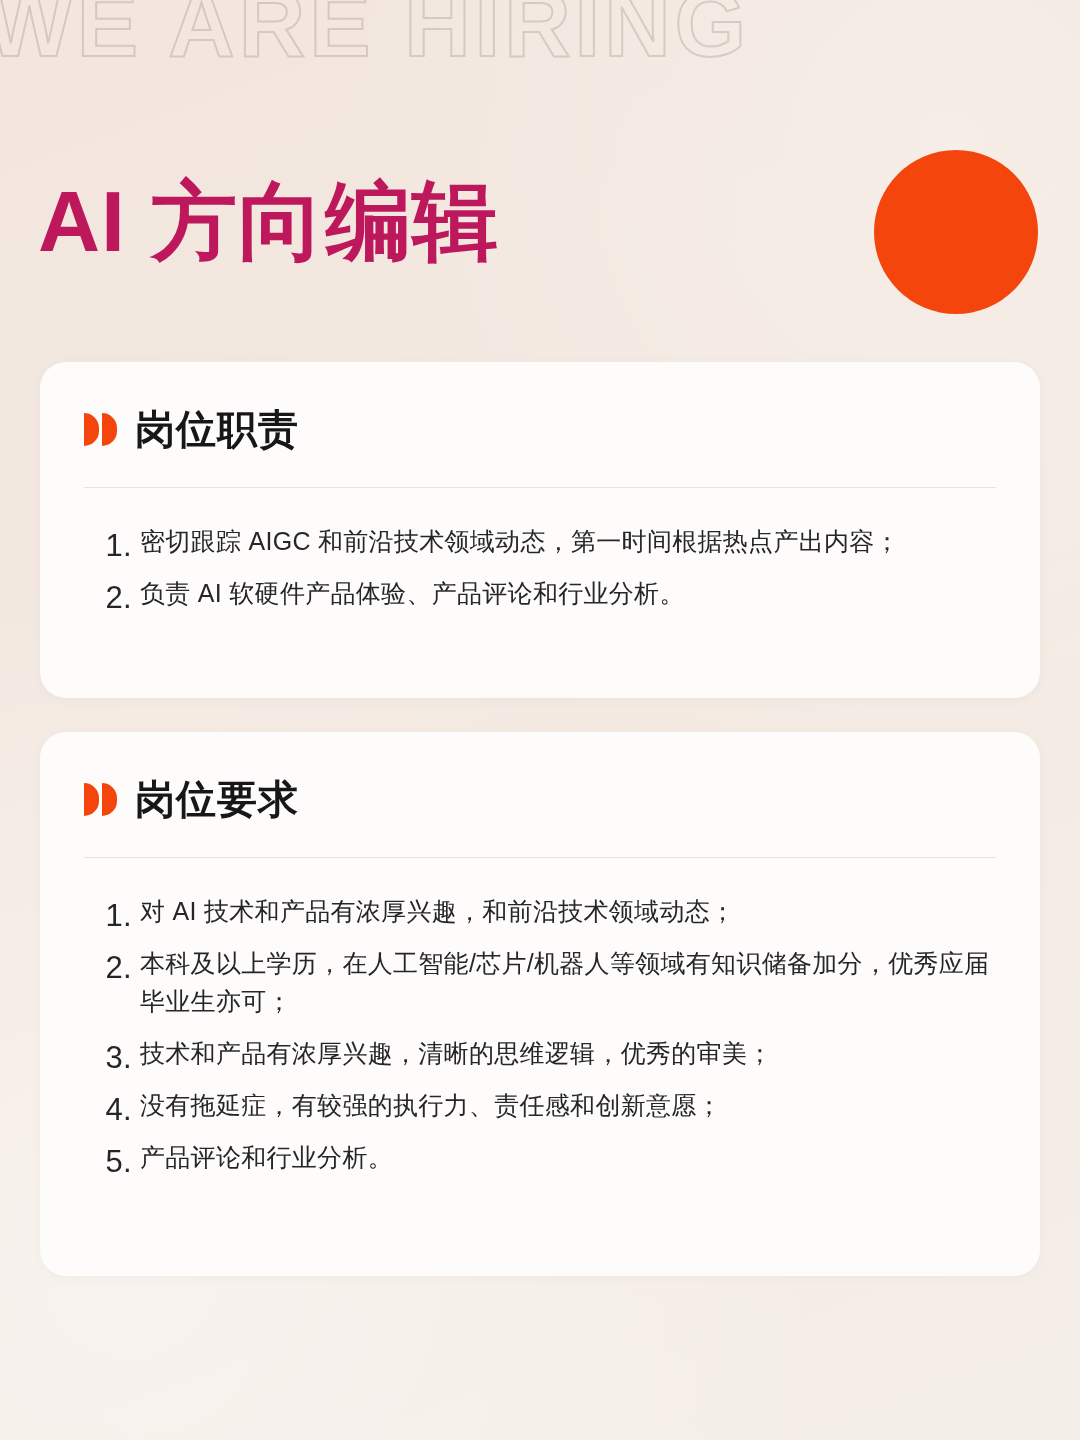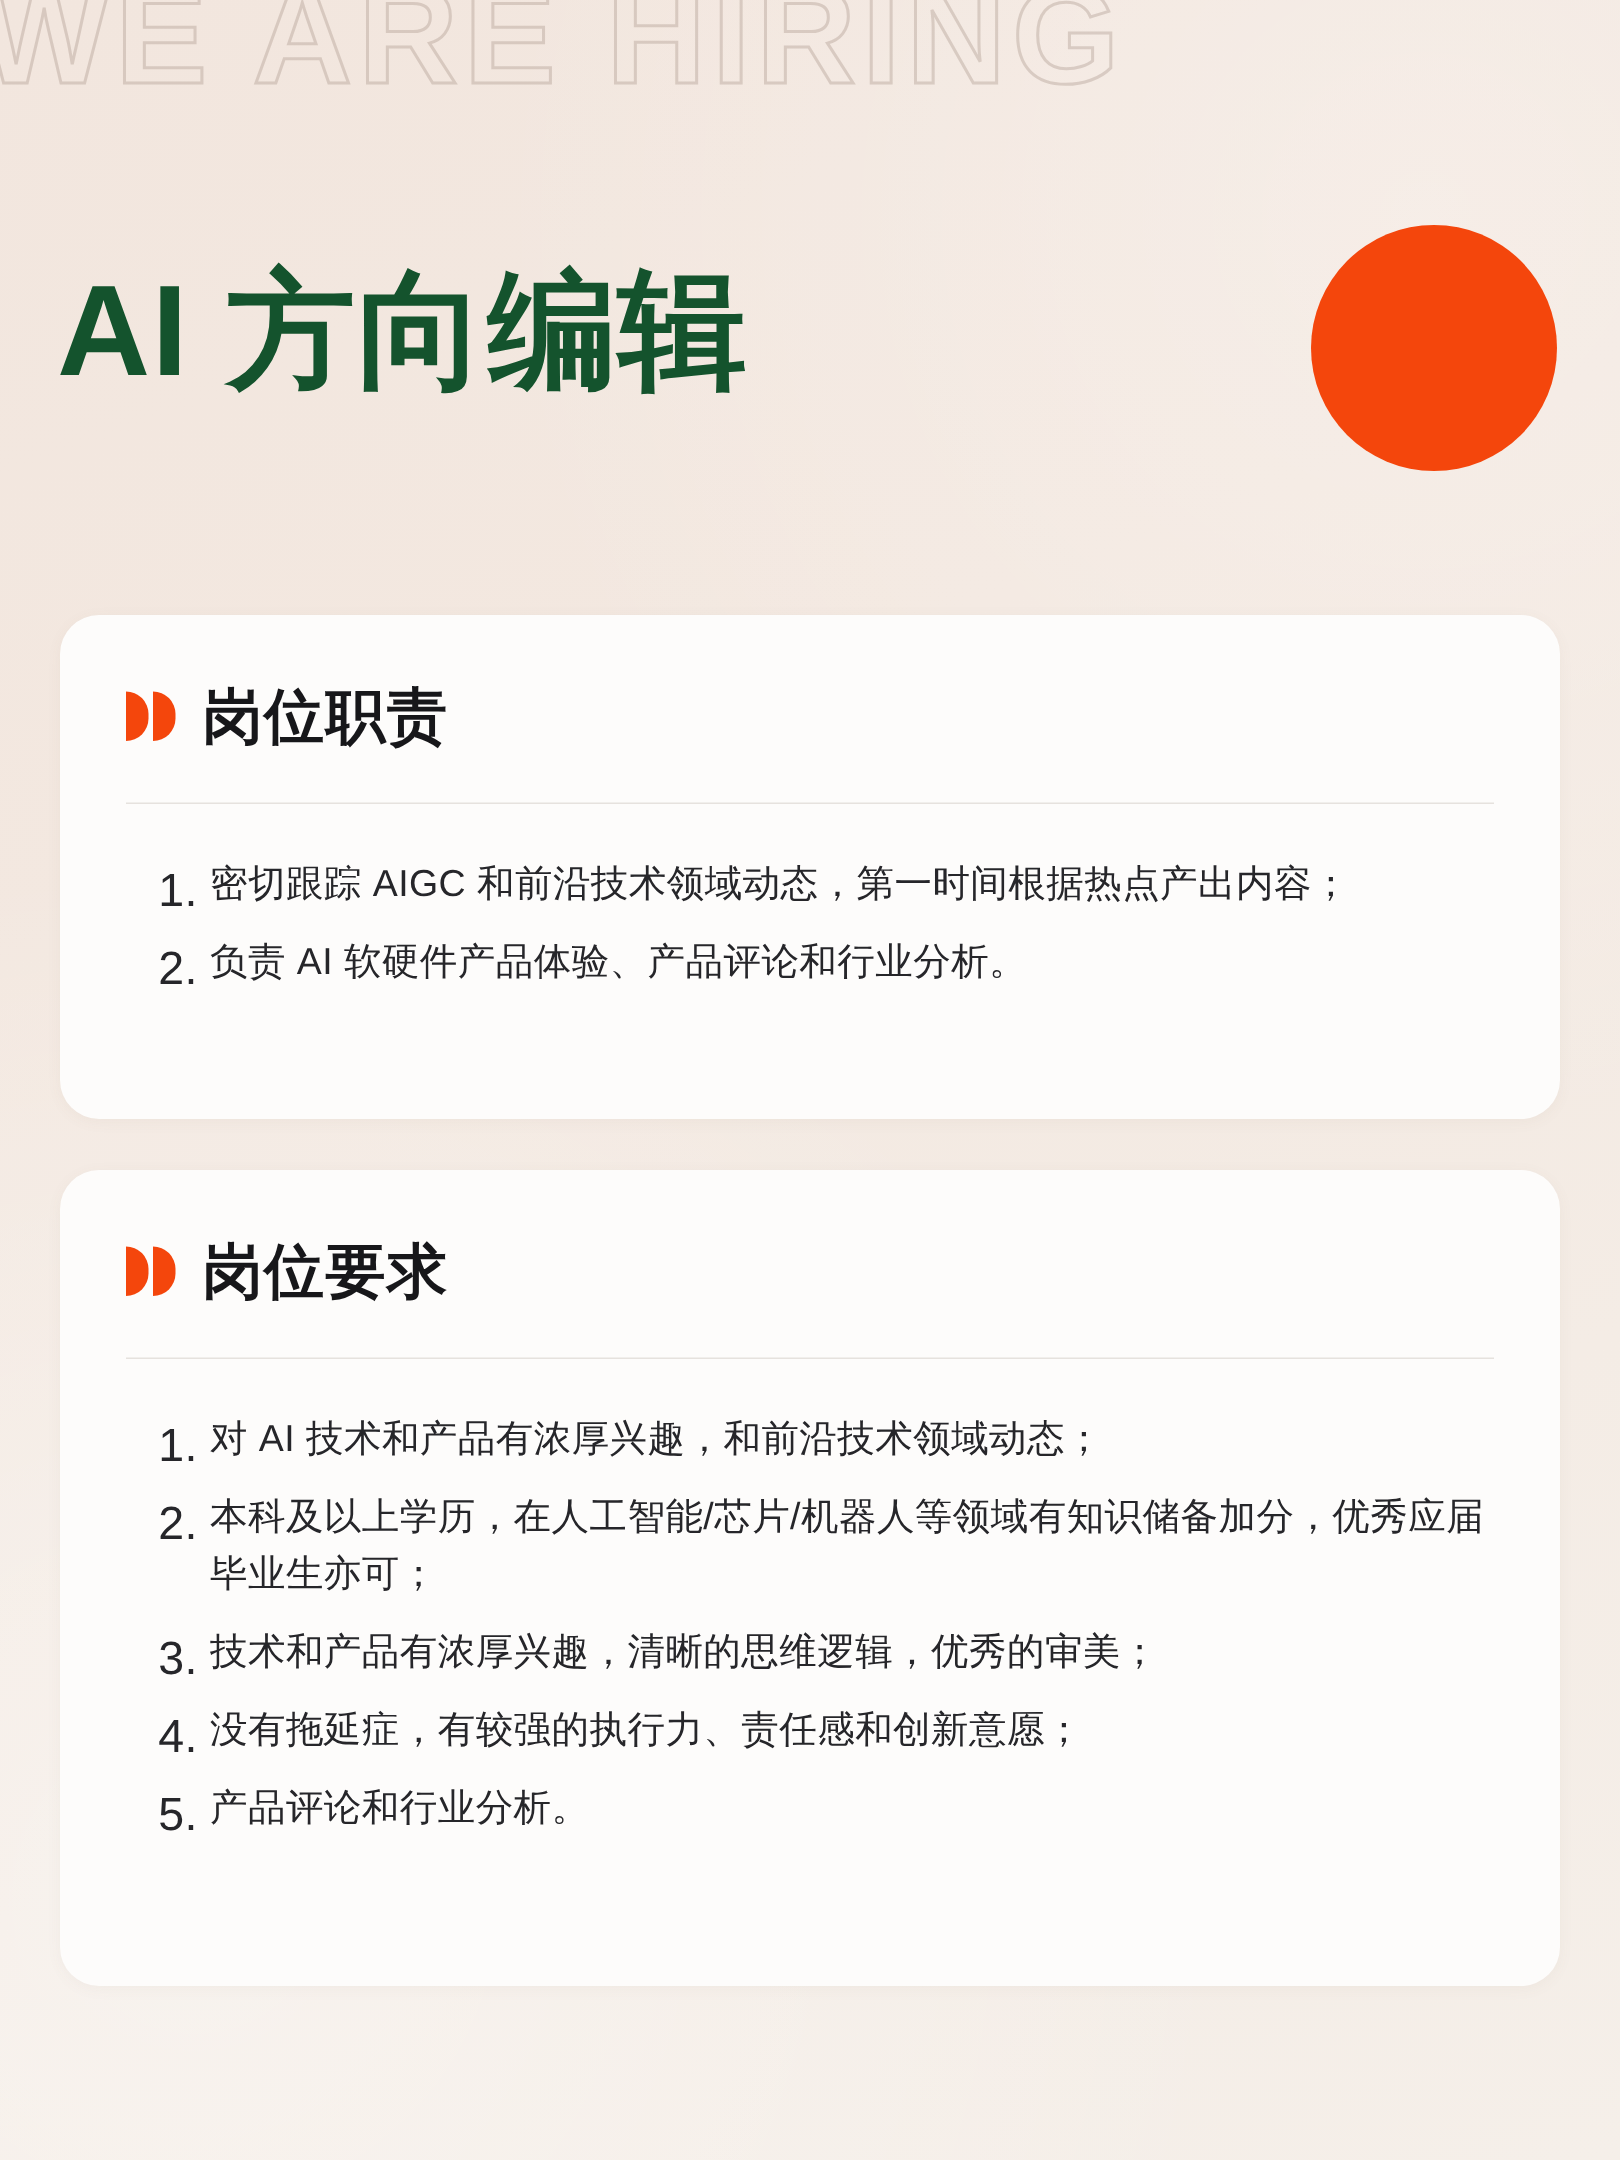--- a/index.html
+++ b/index.html
@@ -40,21 +40,21 @@
     width: 100%;
     height: 200px;
   }
 
   .page-title {
     position: absolute;
     left: 38px;
     top: 24px;
     font-size: 86px;
     font-weight: 700;
-    color: #14532d;
+    color: #be185d;
     letter-spacing: 1px;
     line-height: 1.1;
   }
 
   .accent-dot {
     position: absolute;
     right: 42px;
     top: 0px;
     width: 164px;
     height: 164px;
@@ -64,21 +64,20 @@
 
   
   .card {
     position: absolute;
     left: 40px;
     width: 1000px;
     background: #fdfcfb;
     border-radius: 26px;
     padding: 40px 44px 22px 44px;
     box-shadow: 0 2px 10px rgba(120, 95, 80, 0.05);
-    margin-top: 48px;
   }
 
   #card-duties { top: 362px; height: 336px; }
   #card-requirements { top: 732px; height: 544px; }
 
   .card-head {
     display: flex;
     align-items: center;
     gap: 18px;
   }

